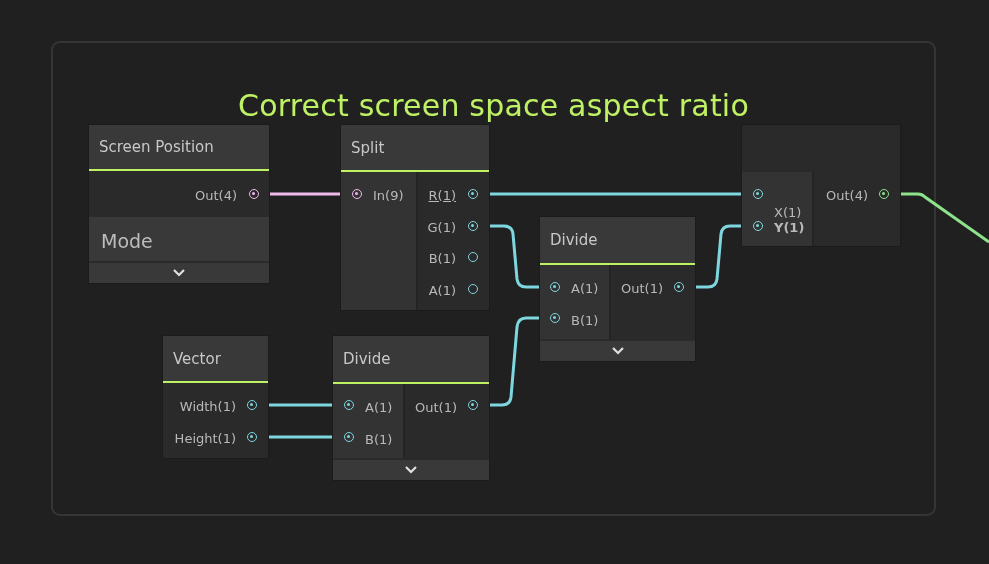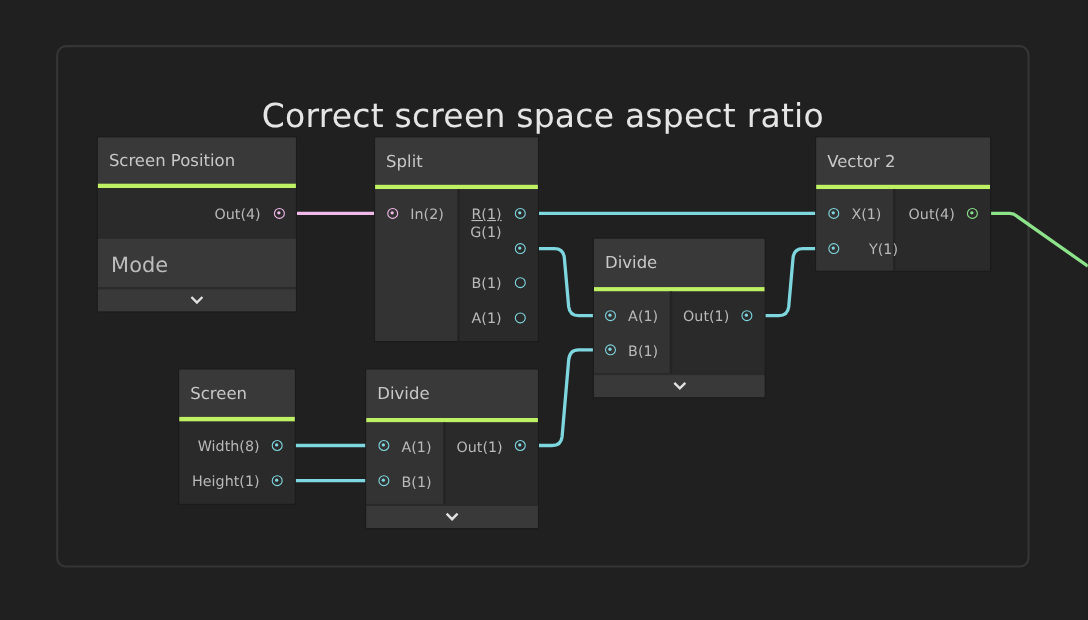--- a/index.html
+++ b/index.html
@@ -8,27 +8,27 @@
       background:#202020;
       font-family:"DejaVu Sans","Liberation Sans",sans-serif;
       color:#c4c4c4;
     }
     .group {
       position:absolute; left:51px; top:41px; width:885px; height:475px;
       border:2px solid #353535; border-radius:9px; box-sizing:border-box;
     }
     .group-title {
       position:absolute; left:0; right:0; top:45px; text-align:center;
-      font-size:30px; color:#e5e5e5; letter-spacing:0.2px;
+      font-size:30px; color:#bef264; letter-spacing:0.2px;
     }
     svg.wires { position:absolute; left:0; top:0; }
     .node { position:absolute; background:#2a2a2a; box-shadow:0 0 0 1px #1b1b1b; }
     .node-title {
       position:absolute; left:0; right:0; top:0; background:#393939;
-      border-bottom:4px solid #bef264; box-sizing:border-box;
+      border-bottom:2px solid #bef264; box-sizing:border-box;
       font-size:15px; color:#c8c8c8; padding-left:10px; display:flex; align-items:center;
     }
     .col-in { position:absolute; left:0; background:#333333; }
     .col-out { position:absolute; right:0; background:#2a2a2a; border-left:2px solid #242424; box-sizing:border-box; }
     .port { position:absolute; font-size:13px; color:#b9b9b9; white-space:nowrap; height:20px; line-height:20px; }
     .dot {
       position:absolute; width:10px; height:10px; border-radius:50%;
       box-sizing:border-box; border:1.5px solid;
     }
     .dot::after {
@@ -128,25 +128,25 @@
       </svg>
   </div>
 </div>
 
 <div class="node" style="left:341px; top:125px; width:148px; height:185px;">
   <div class="node-title" style="height:47px;text-align:center;">Split</div>
   <div class="col-in" style="top:47px; width:75px; height:138px;"></div>
   <div class="col-out" style="top:47px; width:73px; height:138px;"></div>
   <div class="dot pink filled" style="left:11px; top:64px;"></div>
   <div class="port" style="left:32px; top:61px;">
-    <span>In(2)</span>
+    <span>In(9)</span>
   </div>
   <div class="port" style="right:33px; top:61px;text-decoration:underline;"><span>R(1)</span></div>
   <div class="dot cyan filled" style="left:127px; top:64px;"></div>
-  <div class="port" style="right:33px; top:77px;"><span>G(1)</span></div>
+  <div class="port" style="right:33px; top:93px;"><span>G(1)</span></div>
   <div class="dot cyan filled" style="left:127px; top:96px;"></div>
   <div class="port" style="right:33px; top:124px;"><span>B(1)</span></div>
   <div class="dot cyan" style="left:127px; top:127px;"></div>
   <div class="port" style="right:33px; top:156px;"><span>A(1)</span></div>
   <div class="dot cyan" style="left:127px; top:159px;"></div>
 </div>
 
 <div class="node" style="left:540px; top:217px; width:155px; height:144px;">
   <div class="node-title" style="height:48px;">Divide</div>
   <div class="col-in" style="top:48px; width:69px; height:74px;"></div>
@@ -158,34 +158,33 @@
   <div class="port" style="right:32px; top:62px;"><span>Out(1)</span></div>
   <div class="dot cyan filled" style="left:134px; top:65px;"></div>
   <div class="chevron-bar" style="top:124px; height:20px;">
     <svg width="12" height="8">
         <path d="M1 1 L6 6 L11 1" stroke="#e0e0e0" stroke-width="2.2" fill="none"></path>
       </svg>
   </div>
 </div>
 
 <div class="node" style="left:742px; top:125px; width:158px; height:121px;">
-  <div class="node-title" style="height:47px;">Vector 2</div>
   <div class="col-in" style="top:47px; width:70px; height:74px;"></div>
   <div class="col-out" style="top:47px; width:88px; height:74px;"></div>
   <div class="dot cyan filled" style="left:11px; top:64px;"></div>
-  <div class="port" style="left:32px; top:61px;"><span>X(1)</span></div>
+  <div class="port" style="left:32px; top:78px;"><span>X(1)</span></div>
   <div class="dot cyan filled" style="left:11px; top:96px;"></div>
-  <div class="port" style="left:48px; top:93px;"><span>Y(1)</span></div>
+  <div class="port" style="left:32px; top:93px;font-weight:bold;"><span>Y(1)</span></div>
   <div class="port" style="right:32px; top:61px;"><span>Out(4)</span></div>
   <div class="dot green filled" style="left:137px; top:64px;"></div>
 </div>
 
 <div class="node" style="left:163px; top:336px; width:105px; height:122px;">
-  <div class="node-title" style="height:47px;">Screen</div>
-  <div class="port" style="right:32px; top:61px;"><span>Width(8)</span></div>
+  <div class="node-title" style="height:47px;">Vector</div>
+  <div class="port" style="right:32px; top:61px;"><span>Width(1)</span></div>
   <div class="dot cyan filled" style="left:84px; top:64px;"></div>
   <div class="port" style="right:32px; top:93px;"><span>Height(1)</span></div>
   <div class="dot cyan filled" style="left:84px; top:96px;"></div>
 </div>
 
 <div class="node" style="left:333px; top:336px; width:156px; height:144px;">
   <div class="node-title" style="height:48px;">Divide</div>
   <div class="col-in" style="top:48px; width:70px; height:74px;"></div>
   <div class="col-out" style="top:48px; width:86px; height:74px;"></div>
   <div class="dot cyan filled" style="left:11px; top:64px;"></div>

